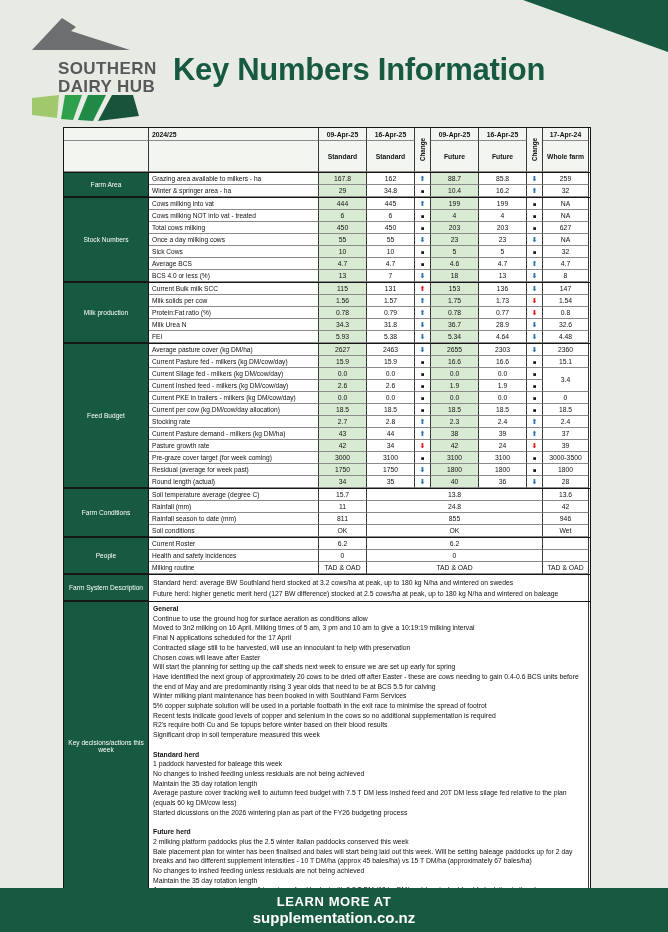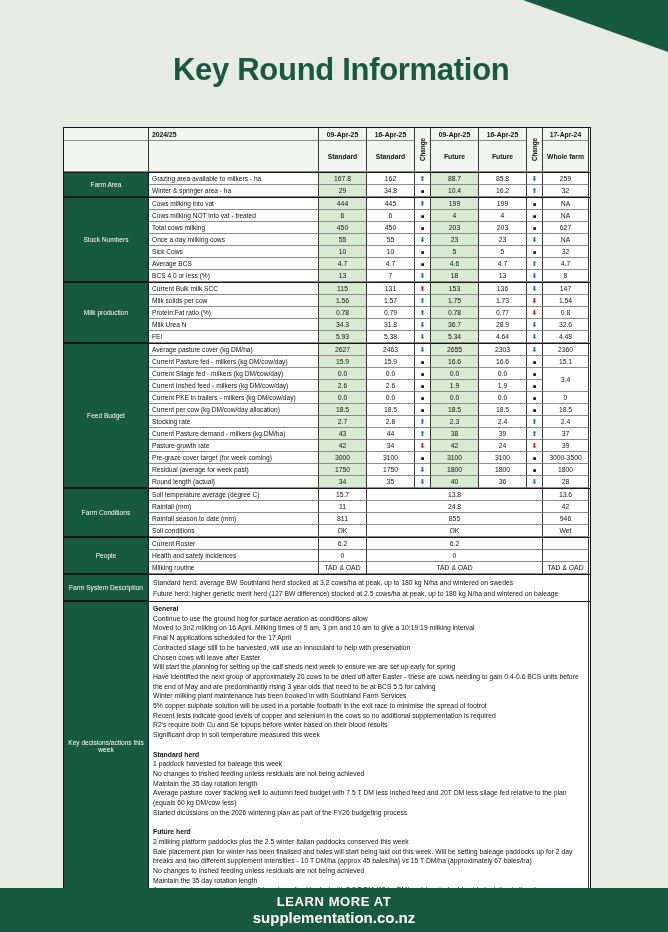--- a/index.html
+++ b/index.html
@@ -50,22 +50,37 @@
   .footer .l1 { font-size:13px; font-weight:bold; letter-spacing:.6px; }
   .footer .l2 { font-size:15px; font-weight:bold; }
 </style>
 </head>
 <body>
 
 <div class="page">
 
   <div class="corner"></div>
 
-
-  <div class="page-title">Key Round Information</div>
+  <div class="logo">
+    <svg width="132" height="110" viewBox="0 0 132 110">
+      <polygon points="6,38 36,6 50,15 45,19 104,38" fill="#6d6e70"></polygon>
+      <g>
+        <polygon points="6,86 33,83 31,106 6,103" fill="#a2c86d"></polygon>
+        <polygon points="39,83 56,83 47,108 35,107" fill="#2fa14d"></polygon>
+        <polygon points="62,83 80,83 67,109 52,108" fill="#1f8a46"></polygon>
+        <polygon points="86,83 107,83 113,104 72,109" fill="#17543a"></polygon>
+      </g>
+    </svg>
+    <div class="brand-text">
+      <div>SOUTHERN</div>
+      <div>DAIRY HUB</div>
+    </div>
+  </div>
+
+  <div class="page-title">Key Numbers Information</div>
 
   <div class="tblwrap" id="report-table">
       <div class="t-grid t-head" style="grid-template-rows: 13px 31px;">
         <div class="c hc" style="grid-area: 1 / 1;"></div>
         <div class="c hc season" style="grid-area: 1 / 2;">2024/25</div>
         <div class="c hc" style="grid-area: 1 / 3;">09-Apr-25</div>
         <div class="c hc" style="grid-area: 1 / 4;">16-Apr-25</div>
         <div class="c hc" style="grid-area: 1 / 5 / span 2;">
           <span class="vert">Change</span>
         </div>

